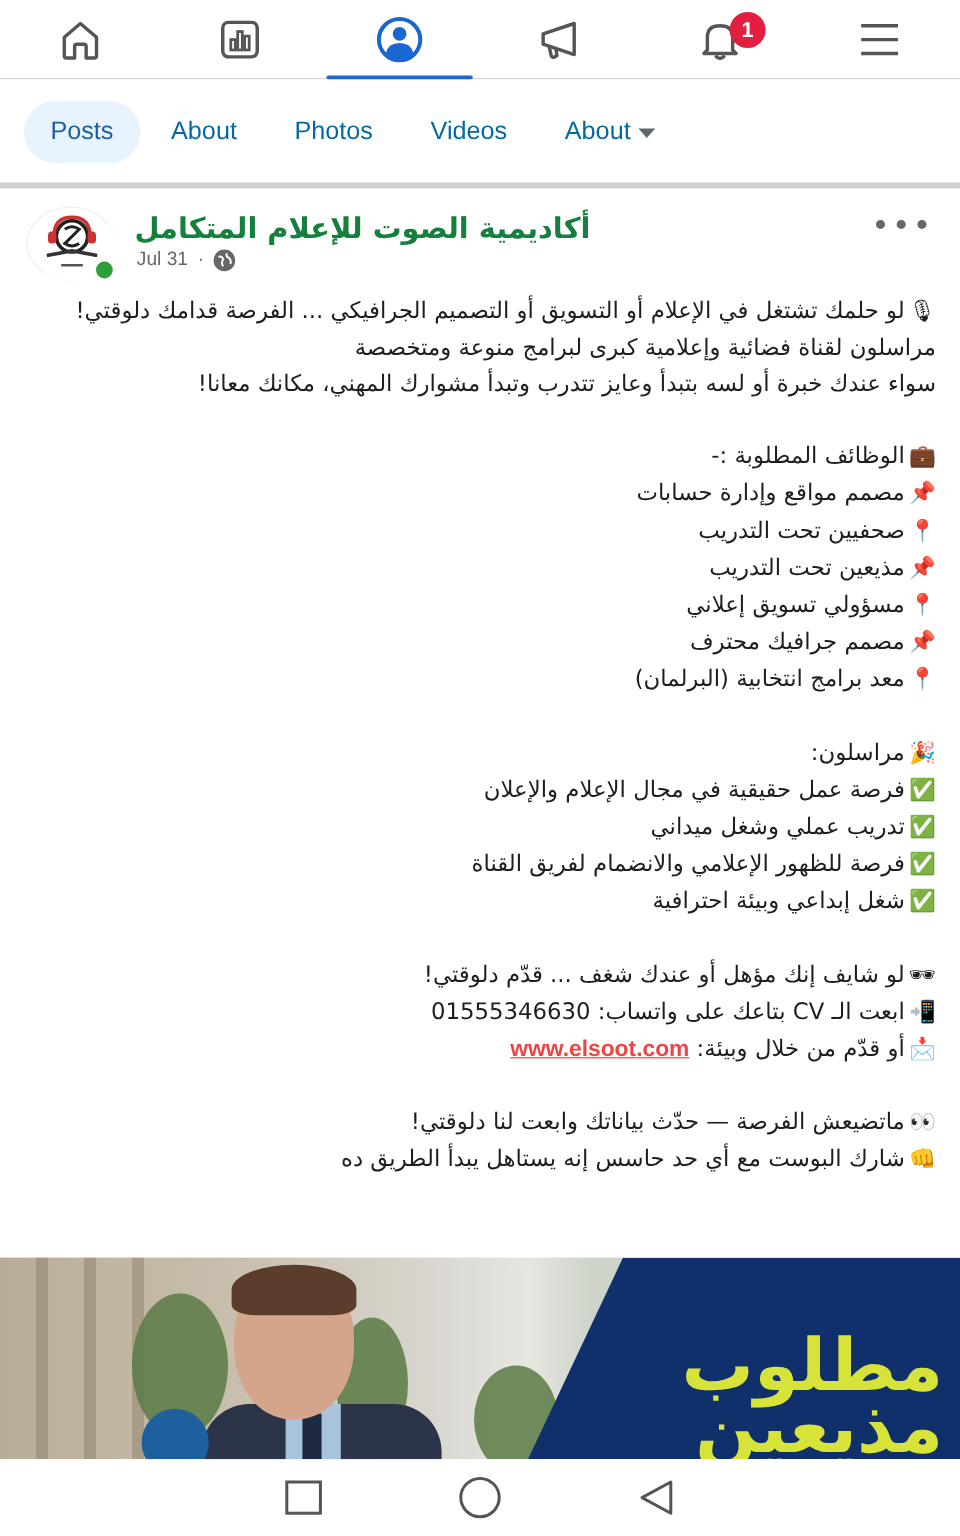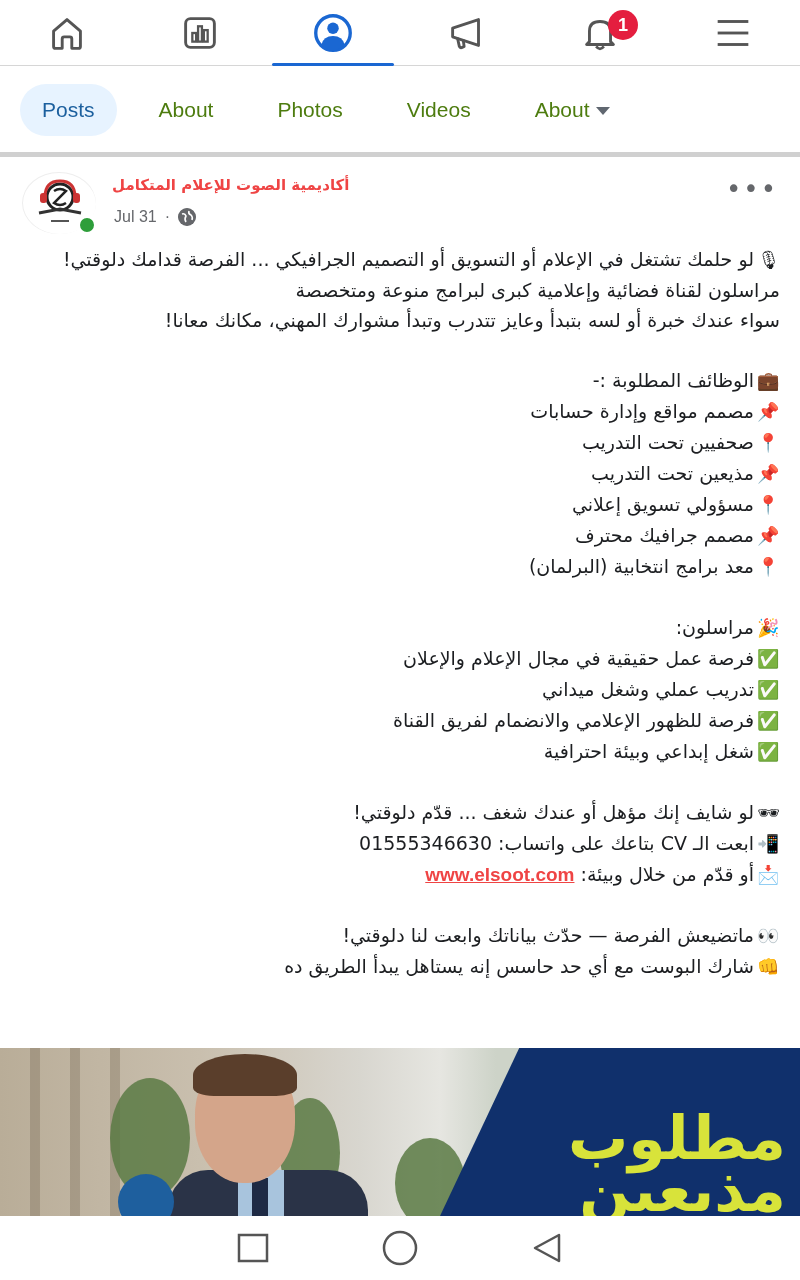--- a/index.html
+++ b/index.html
@@ -7,32 +7,32 @@
   body { font-family: "DejaVu Sans", "Liberation Sans", sans-serif; color: #1c1e21; position: relative; }
 
   
   .topnav { position: absolute; top: 0; left: 0; width: 800px; height: 66px; display: flex; border-bottom: 1px solid #d6d6d6; background: #fff; }
   .topnav .tab { flex: 1; display: flex; align-items: center; justify-content: center; position: relative; }
   .topnav .tab svg { width: 46px; height: 46px; }
   .topnav .tab.active::after { content: ""; position: absolute; bottom: -1px; left: 50%; transform: translateX(-50%); width: 122px; height: 3px; background: #1a67d2; border-radius: 2px; }
   .badge { position: absolute; top: 10px; left: 50%; margin-left: 8px; width: 30px; height: 30px; border-radius: 50%; background: #e41e3f; color: #fff; font-size: 18px; font-weight: bold; display: flex; align-items: center; justify-content: center; font-family: "Liberation Sans", sans-serif; }
 
   
-  .subtabs { position: absolute; top: 67px; left: 0; width: 800px; height: 86px; display: flex; align-items: center; padding-left: 20px; gap: 20px; }
-  .subtab { font-family: "Liberation Sans", sans-serif; font-size: 21px; color: #4d7c0f; padding: 14px 22px; border-radius: 26px; display: flex; align-items: center; gap: 6px; }
+  .subtabs { position: absolute; top: 67px; left: 0; width: 800px; height: 86px; display: flex; align-items: center; padding-left: 20px; gap: 4px; }
+  .subtab { font-family: "Liberation Sans", sans-serif; font-size: 21px; color: #0369a1; padding: 14px 22px; border-radius: 26px; display: flex; align-items: center; gap: 6px; }
   .subtab.active { background: #e7f3ff; color: #1b5f9e; }
   .caret { width: 0; height: 0; border-left: 7px solid transparent; border-right: 7px solid transparent; border-top: 8px solid #606770; margin-top: 2px; }
 
   .divider { position: absolute; top: 152px; left: 0; width: 800px; height: 5px; background: #d0d0d0; }
 
   
   .post-header { position: absolute; top: 170px; left: 0; width: 800px; height: 64px; }
   .avatar { position: absolute; left: 22px; top: 2px; width: 74px; height: 62px; border-radius: 50%; background: #fff; border: 1px solid #eee; overflow: visible; }
   .online { position: absolute; right: -2px; bottom: -2px; width: 20px; height: 20px; border-radius: 50%; background: #2e9e3a; border: 3px solid #fff; }
-  .page-name { position: absolute; left: 112px; top: 6px; font-size: 15px; font-weight: bold; color: #ef4444; direction: rtl; }
+  .page-name { position: absolute; left: 112px; top: 6px; font-size: 24px; font-weight: bold; color: #15803d; direction: rtl; }
   .meta { position: absolute; left: 114px; top: 38px; display: flex; align-items: flex-start; gap: 8px; font-family: "Liberation Sans", sans-serif; font-size: 16px; color: #65676b; }
   .globe { width: 18px; height: 18px; border-radius: 50%; background: #65676b; position: relative; }
   .more-dots { position: absolute; right: 22px; top: 6px; font-size: 26px; color: #65676b; letter-spacing: 2px; line-height: 1; }
 
   
   .post-body { position: absolute; top: 244px; left: 40px; width: 740px; direction: rtl; text-align: right; font-size: 19px; line-height: 30px; color: #1c1e21; }
   .post-body p { min-height: 30px; }
   .post-body .gap { height: 30px; }
   .emo { display: inline-block; width: 22px; text-align: center; margin-left: 4px; font-size: 18px; }
   .link { color: #ef4444; font-weight: bold; font-family: "Liberation Sans", sans-serif; text-decoration: underline; }

